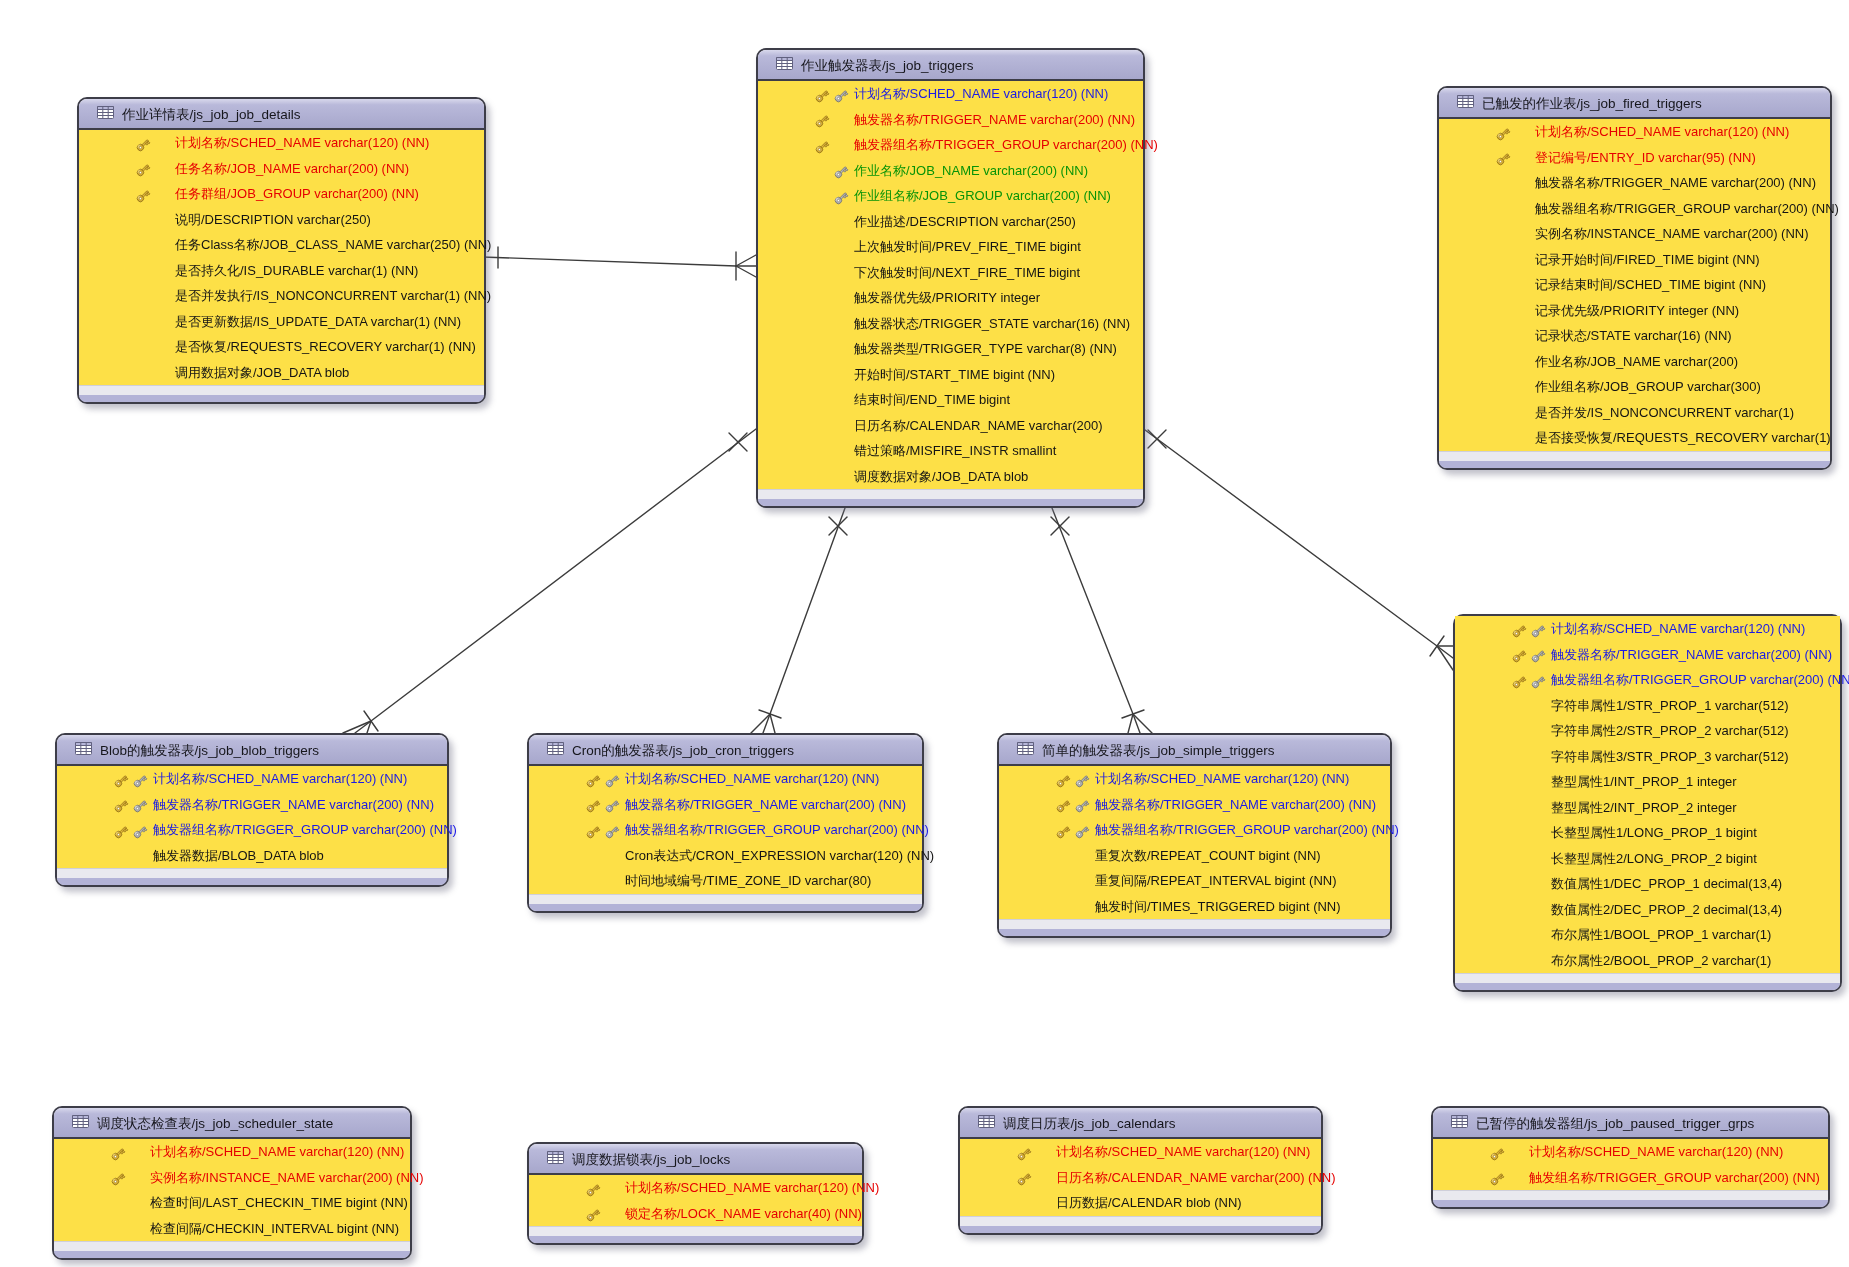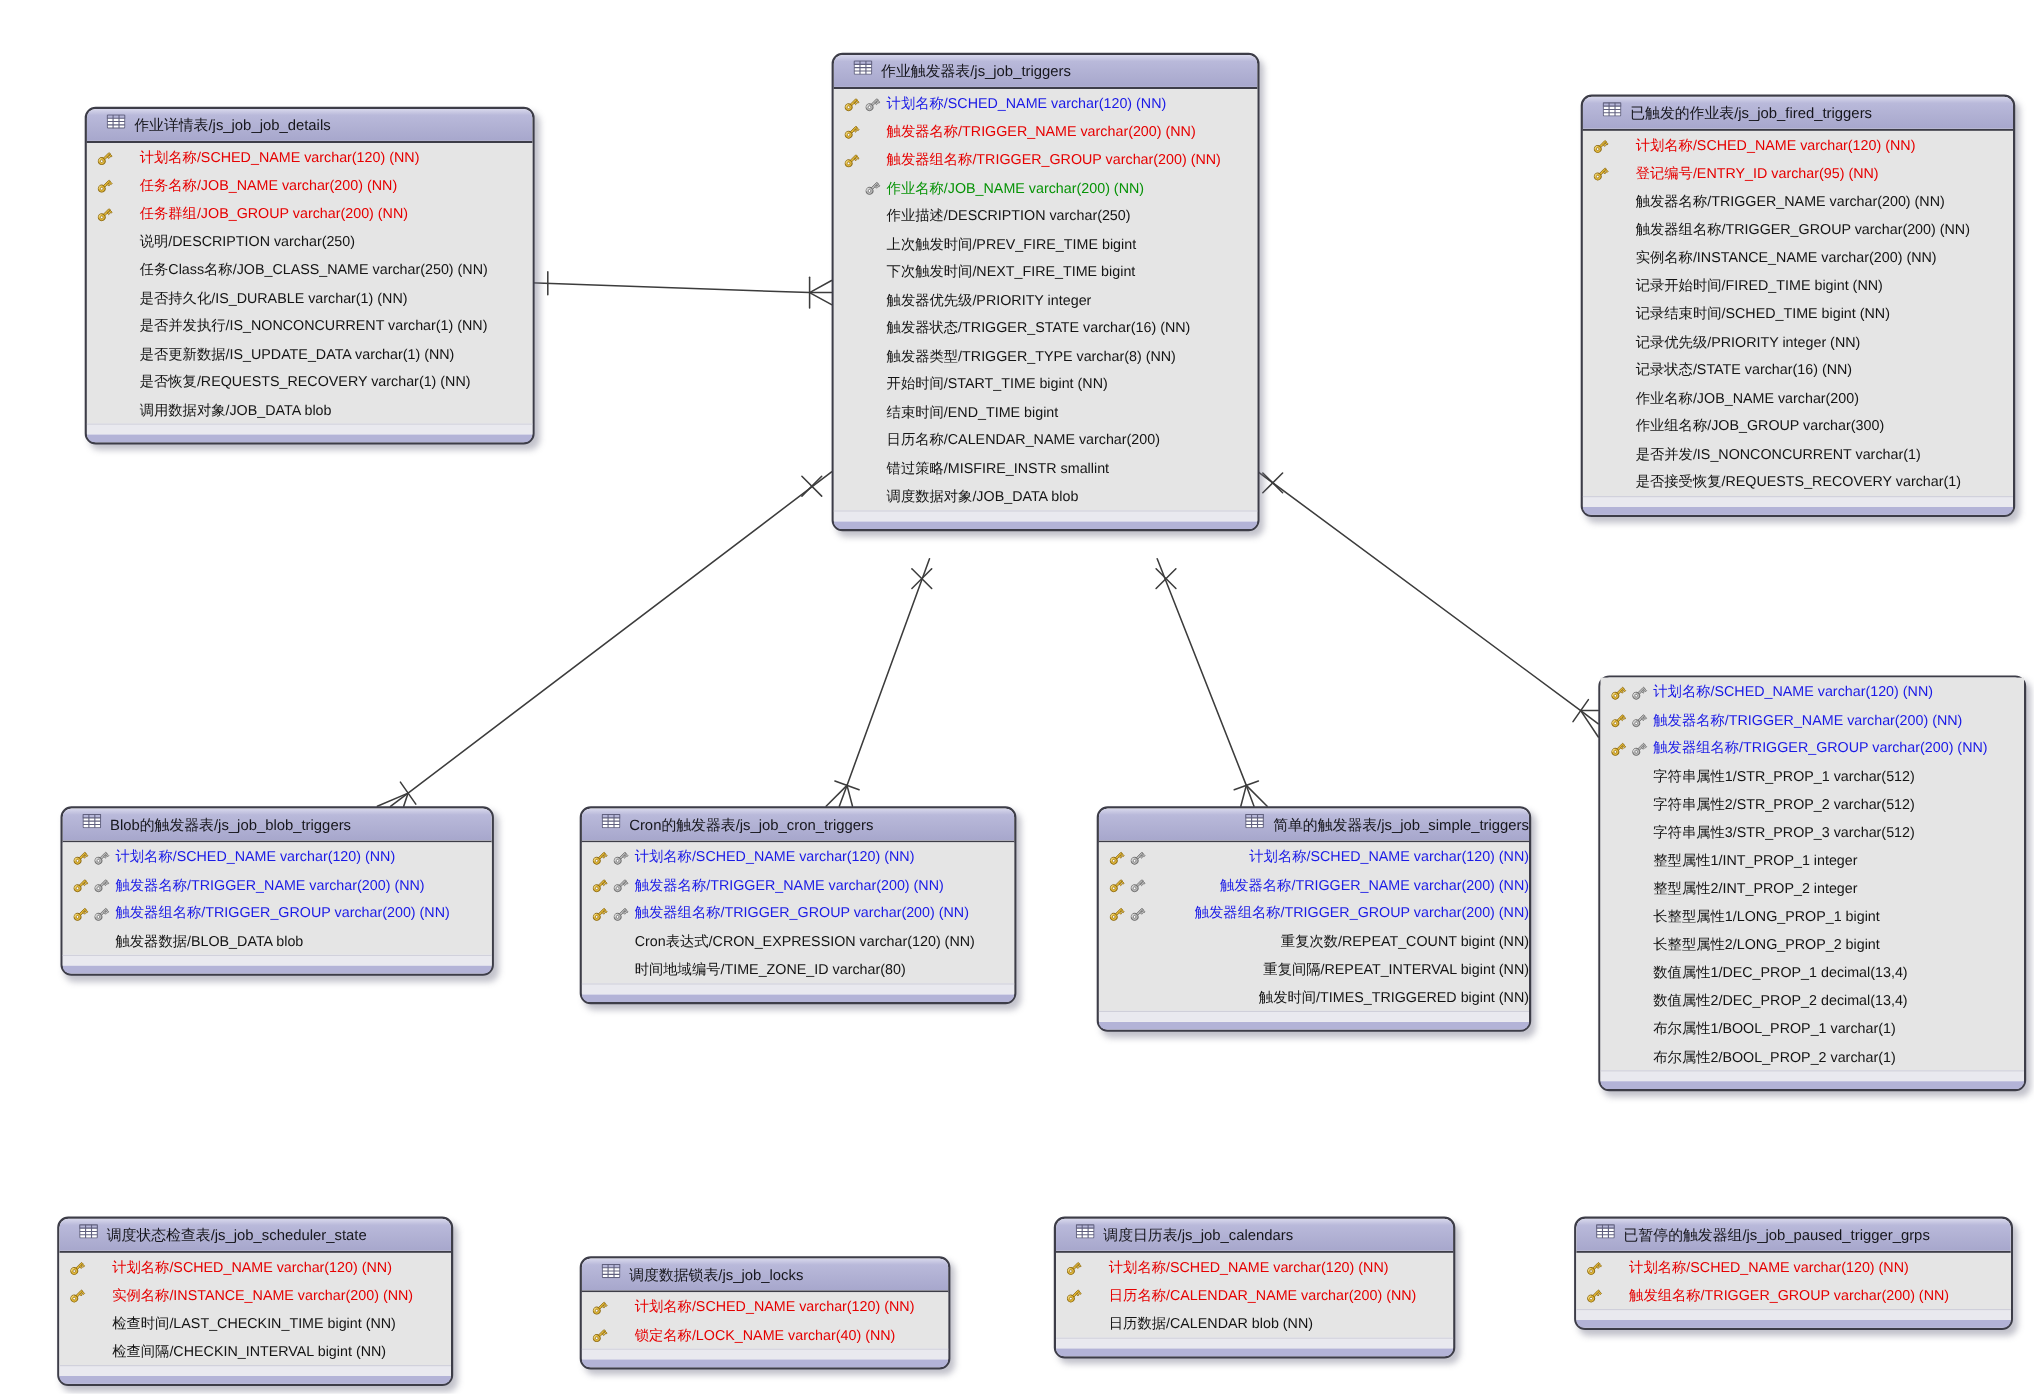--- a/index.html
+++ b/index.html
@@ -6,21 +6,21 @@
   #stage{position:relative;width:1849px;height:1267px;overflow:hidden;
          font-family:"Liberation Sans","DejaVu Sans",sans-serif;}
   #rels{position:absolute;left:0;top:0;z-index:0;}
   .table{position:absolute;z-index:1;background:#ffffff;border:2px solid #3d3d48;
          border-radius:10px;box-shadow:4px 5px 6px rgba(120,120,140,0.45);}
   .thead{height:29px;line-height:29px;border-bottom:2px solid #3d3d48;
          border-radius:8px 8px 0 0;padding-left:18px;white-space:nowrap;
          background:linear-gradient(180deg,#d8d8ec 0%,#b9b9da 20%,#a7a7cc 100%);}
   .ticon{display:inline-block;vertical-align:middle;margin-right:8px;margin-top:-2px;}
   .ttitle{font-size:13.5px;color:#16161c;vertical-align:middle;}
-  .tbody{background:#e5e5e5;}
+  .tbody{background:#fde047;padding-left:48px;}
   .trow{position:relative;height:25.5px;line-height:25.5px;white-space:nowrap;}
   .ic{position:absolute;top:50%;transform:translateY(-50%);width:16px;height:16px;}
   .ic1{left:8px;}
   .ic2{left:27px;}
   .ftext{display:block;padding-left:48px;font-size:13px;}
   .c-red{color:#e60000;}
   .c-blue{color:#1a1ae6;}
   .c-green{color:#079307;}
   .c-black{color:#141414;}
   .tfoot{height:9px;background:#e9e9ef;border-top:1px solid #cfcfda;}
@@ -225,20 +225,33 @@
                   <rect x="10.6" y="8.6" width="1.4" height="2.2" fill="#b9b9b9" stroke="#6f6f6f" stroke-width="0.7"></rect>
                   <rect x="13.0" y="8.6" width="1.4" height="2.8" fill="#b9b9b9" stroke="#6f6f6f" stroke-width="0.7"></rect>
                   <circle cx="4.4" cy="8" r="3.1" fill="#b9b9b9" stroke="#6f6f6f" stroke-width="0.9"></circle>
                   <circle cx="4.4" cy="8" r="1.2" fill="#ffffff" stroke="#6f6f6f" stroke-width="0.6"></circle>
                   <path d="M2.6 6.4 A 2.4 2.4 0 0 1 6.1 6.0" fill="none" stroke="#e6e6e6" stroke-width="0.8"></path>
                 </g>
               </svg></span>
             <span class="ftext c-green">作业名称/JOB_NAME varchar(200) (NN)</span>
           </div>
           <div class="trow">
+            <span class="ic ic2"><svg width="16" height="16" viewBox="0 0 16 16">
+                <g transform="rotate(-45 8 8)">
+                  <rect x="6.6" y="7.1" width="8.2" height="1.9" rx="0.6" fill="#b9b9b9" stroke="#6f6f6f" stroke-width="0.7"></rect>
+                  <rect x="10.6" y="8.6" width="1.4" height="2.2" fill="#b9b9b9" stroke="#6f6f6f" stroke-width="0.7"></rect>
+                  <rect x="13.0" y="8.6" width="1.4" height="2.8" fill="#b9b9b9" stroke="#6f6f6f" stroke-width="0.7"></rect>
+                  <circle cx="4.4" cy="8" r="3.1" fill="#b9b9b9" stroke="#6f6f6f" stroke-width="0.9"></circle>
+                  <circle cx="4.4" cy="8" r="1.2" fill="#ffffff" stroke="#6f6f6f" stroke-width="0.6"></circle>
+                  <path d="M2.6 6.4 A 2.4 2.4 0 0 1 6.1 6.0" fill="none" stroke="#e6e6e6" stroke-width="0.8"></path>
+                </g>
+              </svg></span>
+            <span class="ftext c-green">作业组名称/JOB_GROUP varchar(200) (NN)</span>
+          </div>
+          <div class="trow">
             <span class="ftext c-black">作业描述/DESCRIPTION varchar(250)</span>
           </div>
           <div class="trow">
             <span class="ftext c-black">上次触发时间/PREV_FIRE_TIME bigint</span>
           </div>
           <div class="trow">
             <span class="ftext c-black">下次触发时间/NEXT_FIRE_TIME bigint</span>
           </div>
           <div class="trow">
             <span class="ftext c-black">触发器优先级/PRIORITY integer</span>
@@ -509,21 +522,21 @@
           <div class="trow">
             <span class="ftext c-black">Cron表达式/CRON_EXPRESSION varchar(120) (NN)</span>
           </div>
           <div class="trow">
             <span class="ftext c-black">时间地域编号/TIME_ZONE_ID varchar(80)</span>
           </div>
         </div>
         <div class="tfoot"></div>
         <div class="tbar"></div>
       </div>
-      <div class="table" style="left:997px;top:733px;width:391px;text-align:right;">
+      <div class="table" style="left:997px;top:733px;width:391px;">
         <div class="thead"><span class="ticon"><svg width="17" height="13" viewBox="0 0 17 13">
               <rect x="0.5" y="0.5" width="16" height="12" rx="1" fill="#ffffff" stroke="#61617f"></rect>
               <path d="M0.5 3.5 h16 v-3 h-16 z" fill="#b7b7d9" stroke="#61617f"></path>
               <line x1="5.8" y1="0.5" x2="5.8" y2="12.5" stroke="#61617f"></line>
               <line x1="11.2" y1="0.5" x2="11.2" y2="12.5" stroke="#61617f"></line>
               <line x1="0.5" y1="6.5" x2="16.5" y2="6.5" stroke="#61617f"></line>
               <line x1="0.5" y1="9.5" x2="16.5" y2="9.5" stroke="#61617f"></line>
             </svg></span><span class="ttitle">简单的触发器表/js_job_simple_triggers</span></div>
         <div class="tbody">
           <div class="trow">

